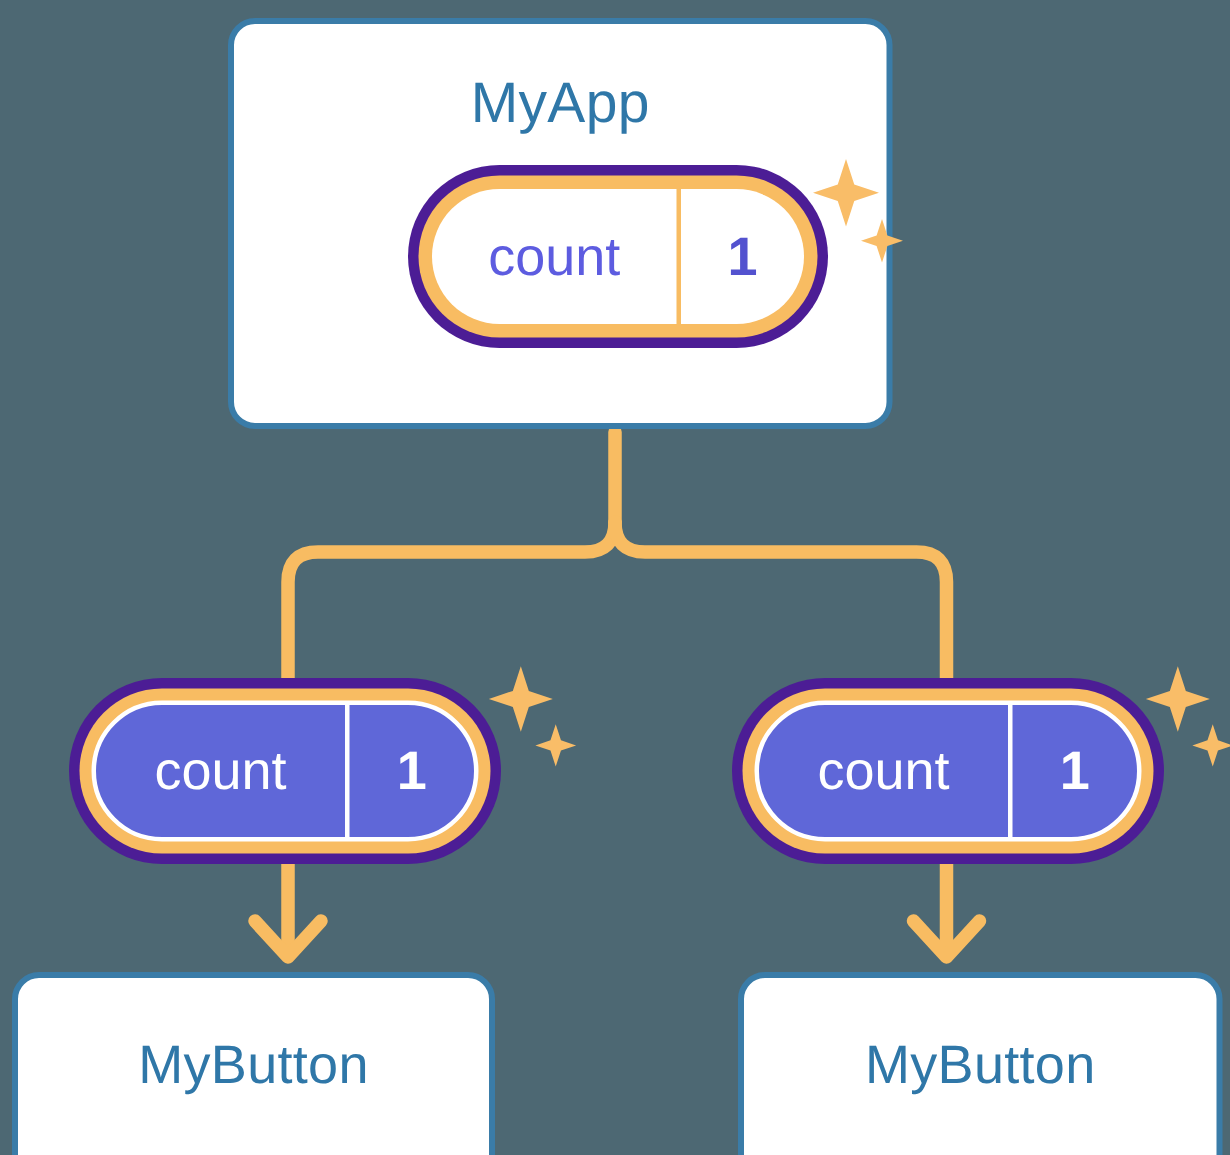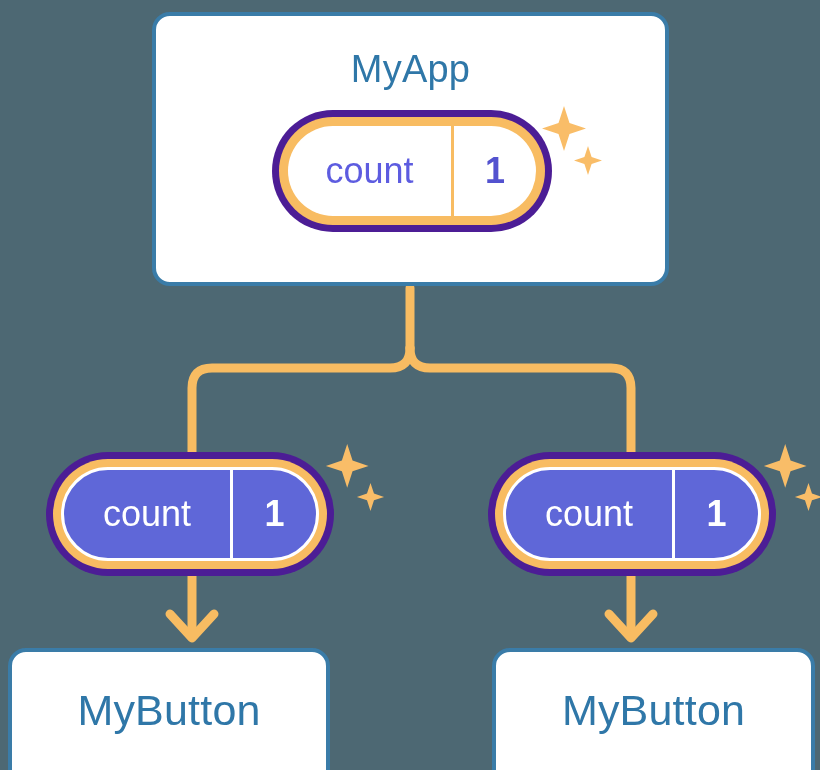--- a/index.html
+++ b/index.html
@@ -45,35 +45,35 @@
     font-size: 38px;
     font-weight: 400;
     letter-spacing: 0.2px;
     line-height: 1;
     white-space: nowrap;
   }
 
   #app-card {
     left: 152px;
     top: 12px;
-    width: 517px;
+    width: 443px;
     height: 274px;
     justify-content: flex-start;
     padding-top: 34px;
   }
 
   .button-card {
     top: 648px;
     height: 140px;
     justify-content: center;
     padding-bottom: 16px;
   }
   #button-card-left  { left: 8px;   width: 322px; }
   #button-card-right { left: 492px; width: 323px; }
-  .button-card .card-title { font-size: 43px; }
+  .button-card .card-title { font-size: 36px; }
 
   
   .pill-wrap {
     position: absolute;
     box-sizing: border-box;
     
     background: #4c1d95;
     border-radius: 999px;
     padding: 7px;
   }

